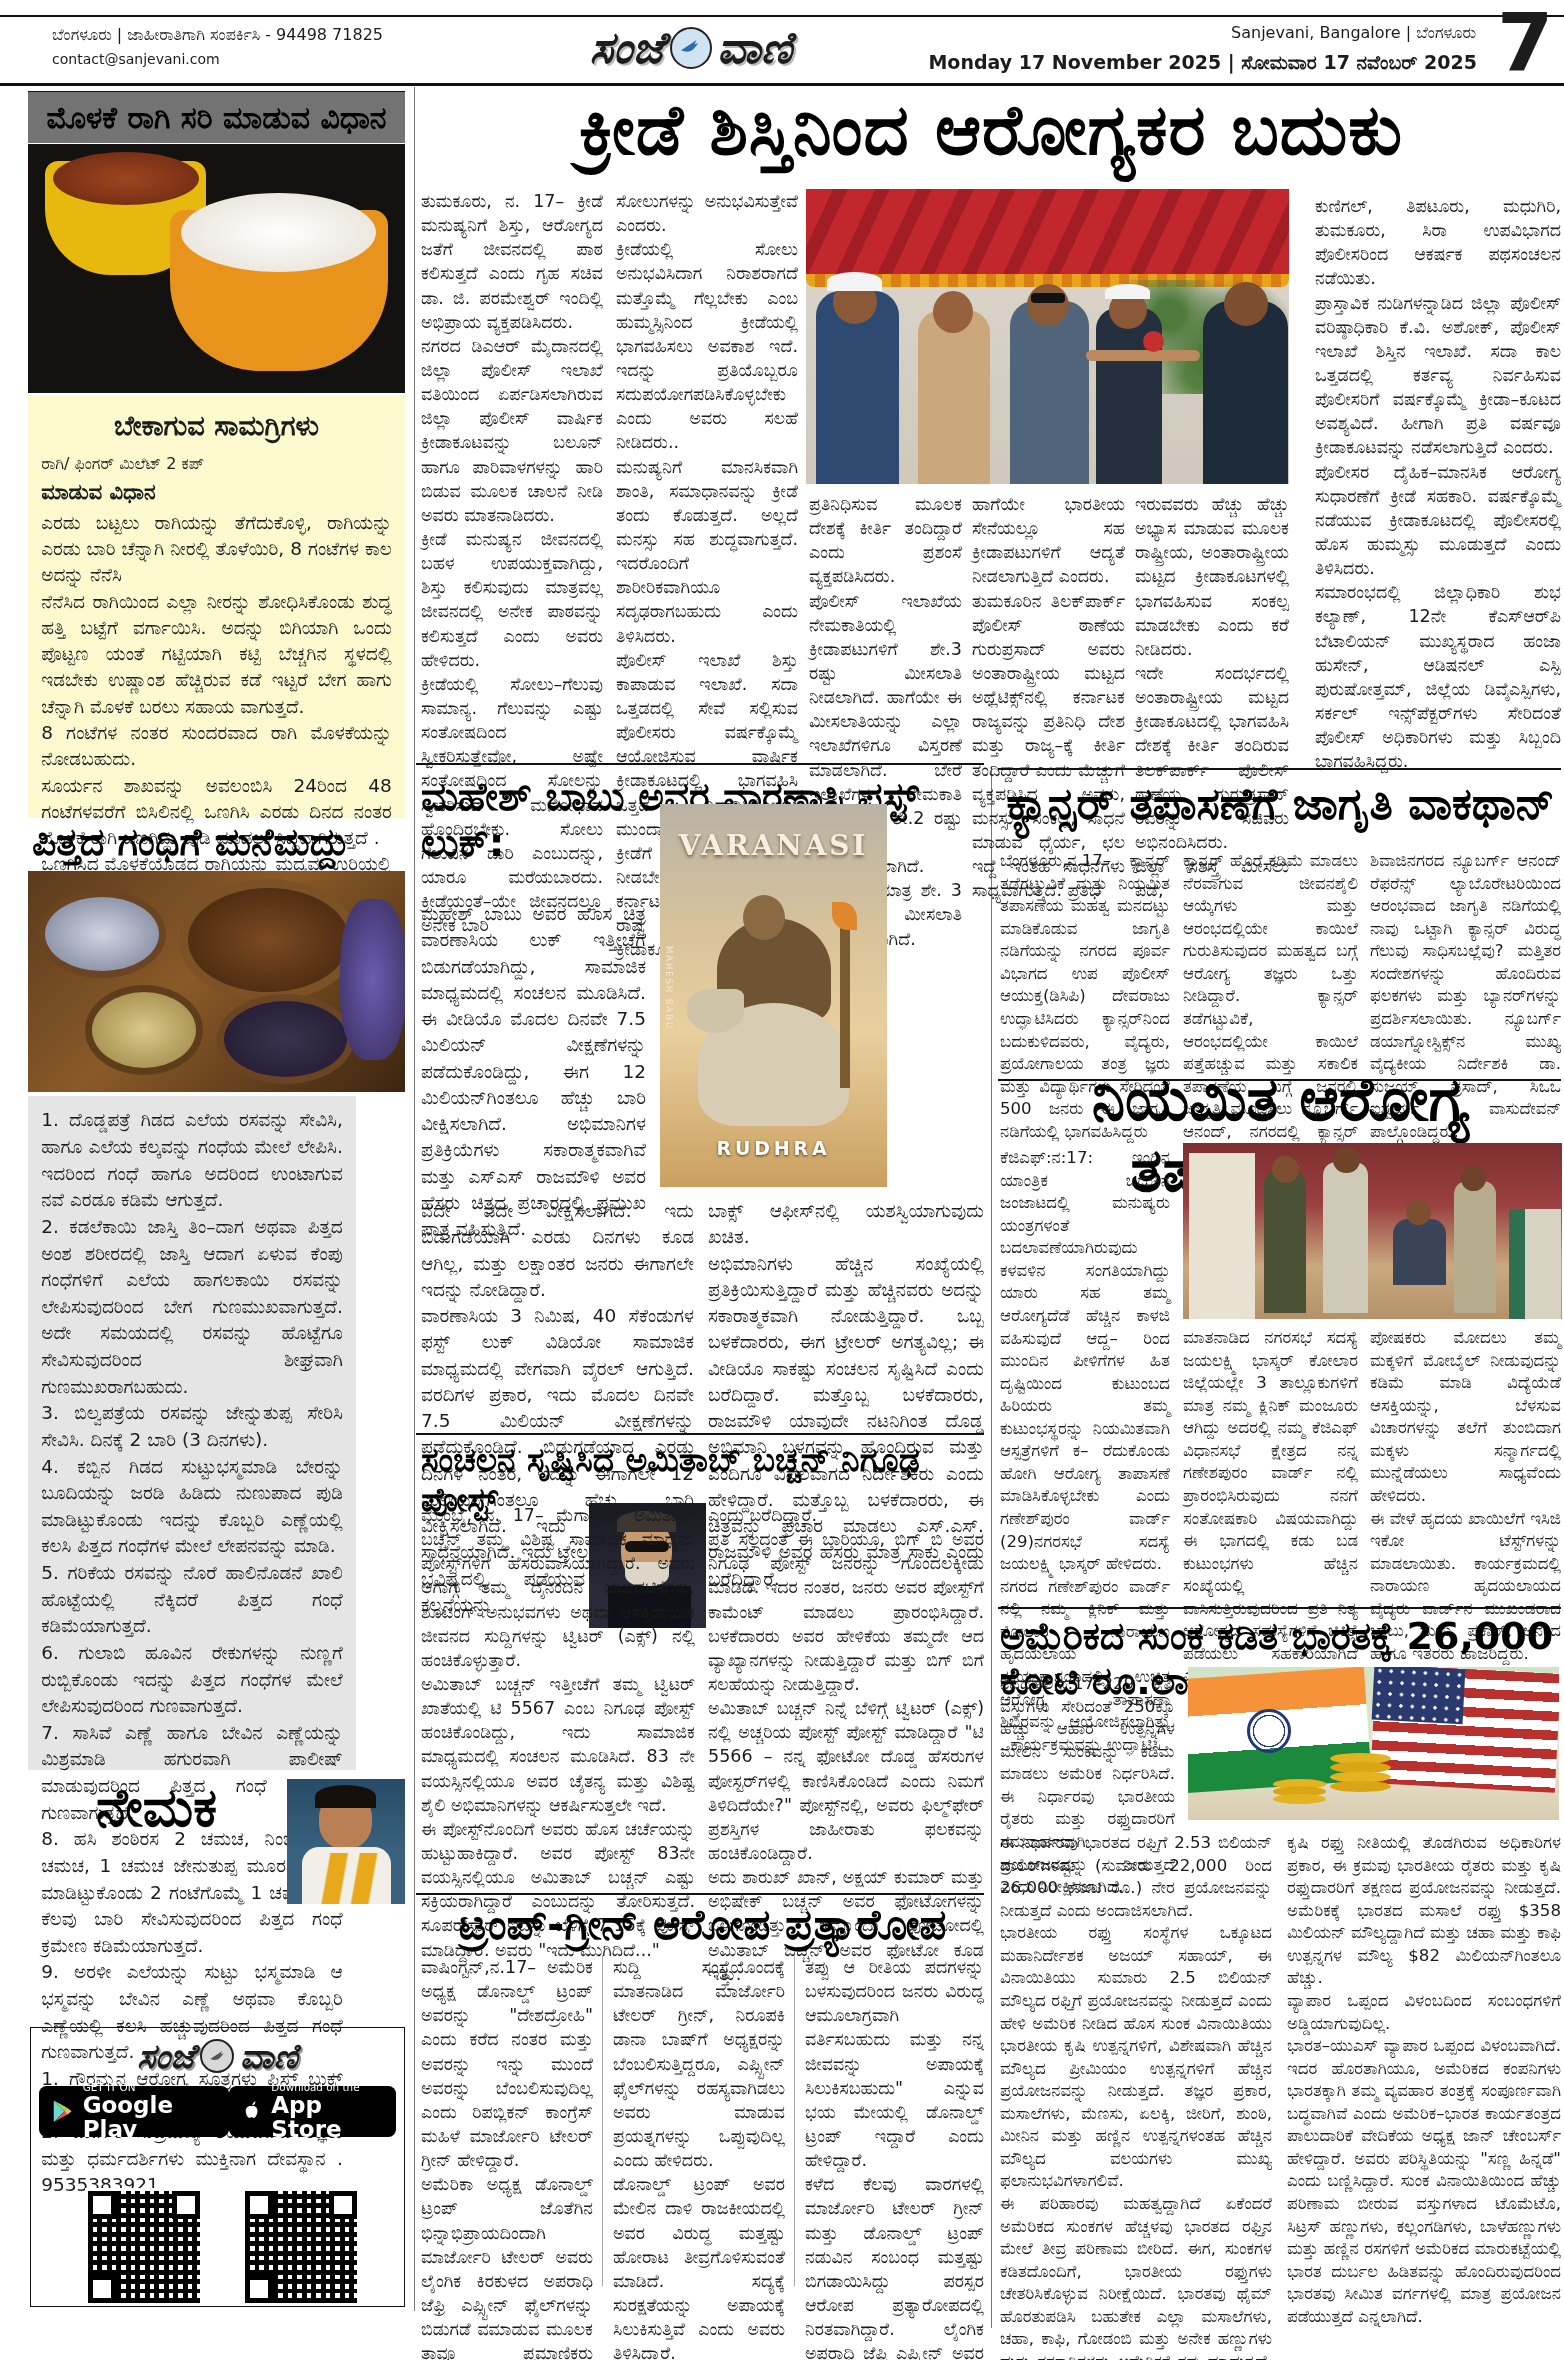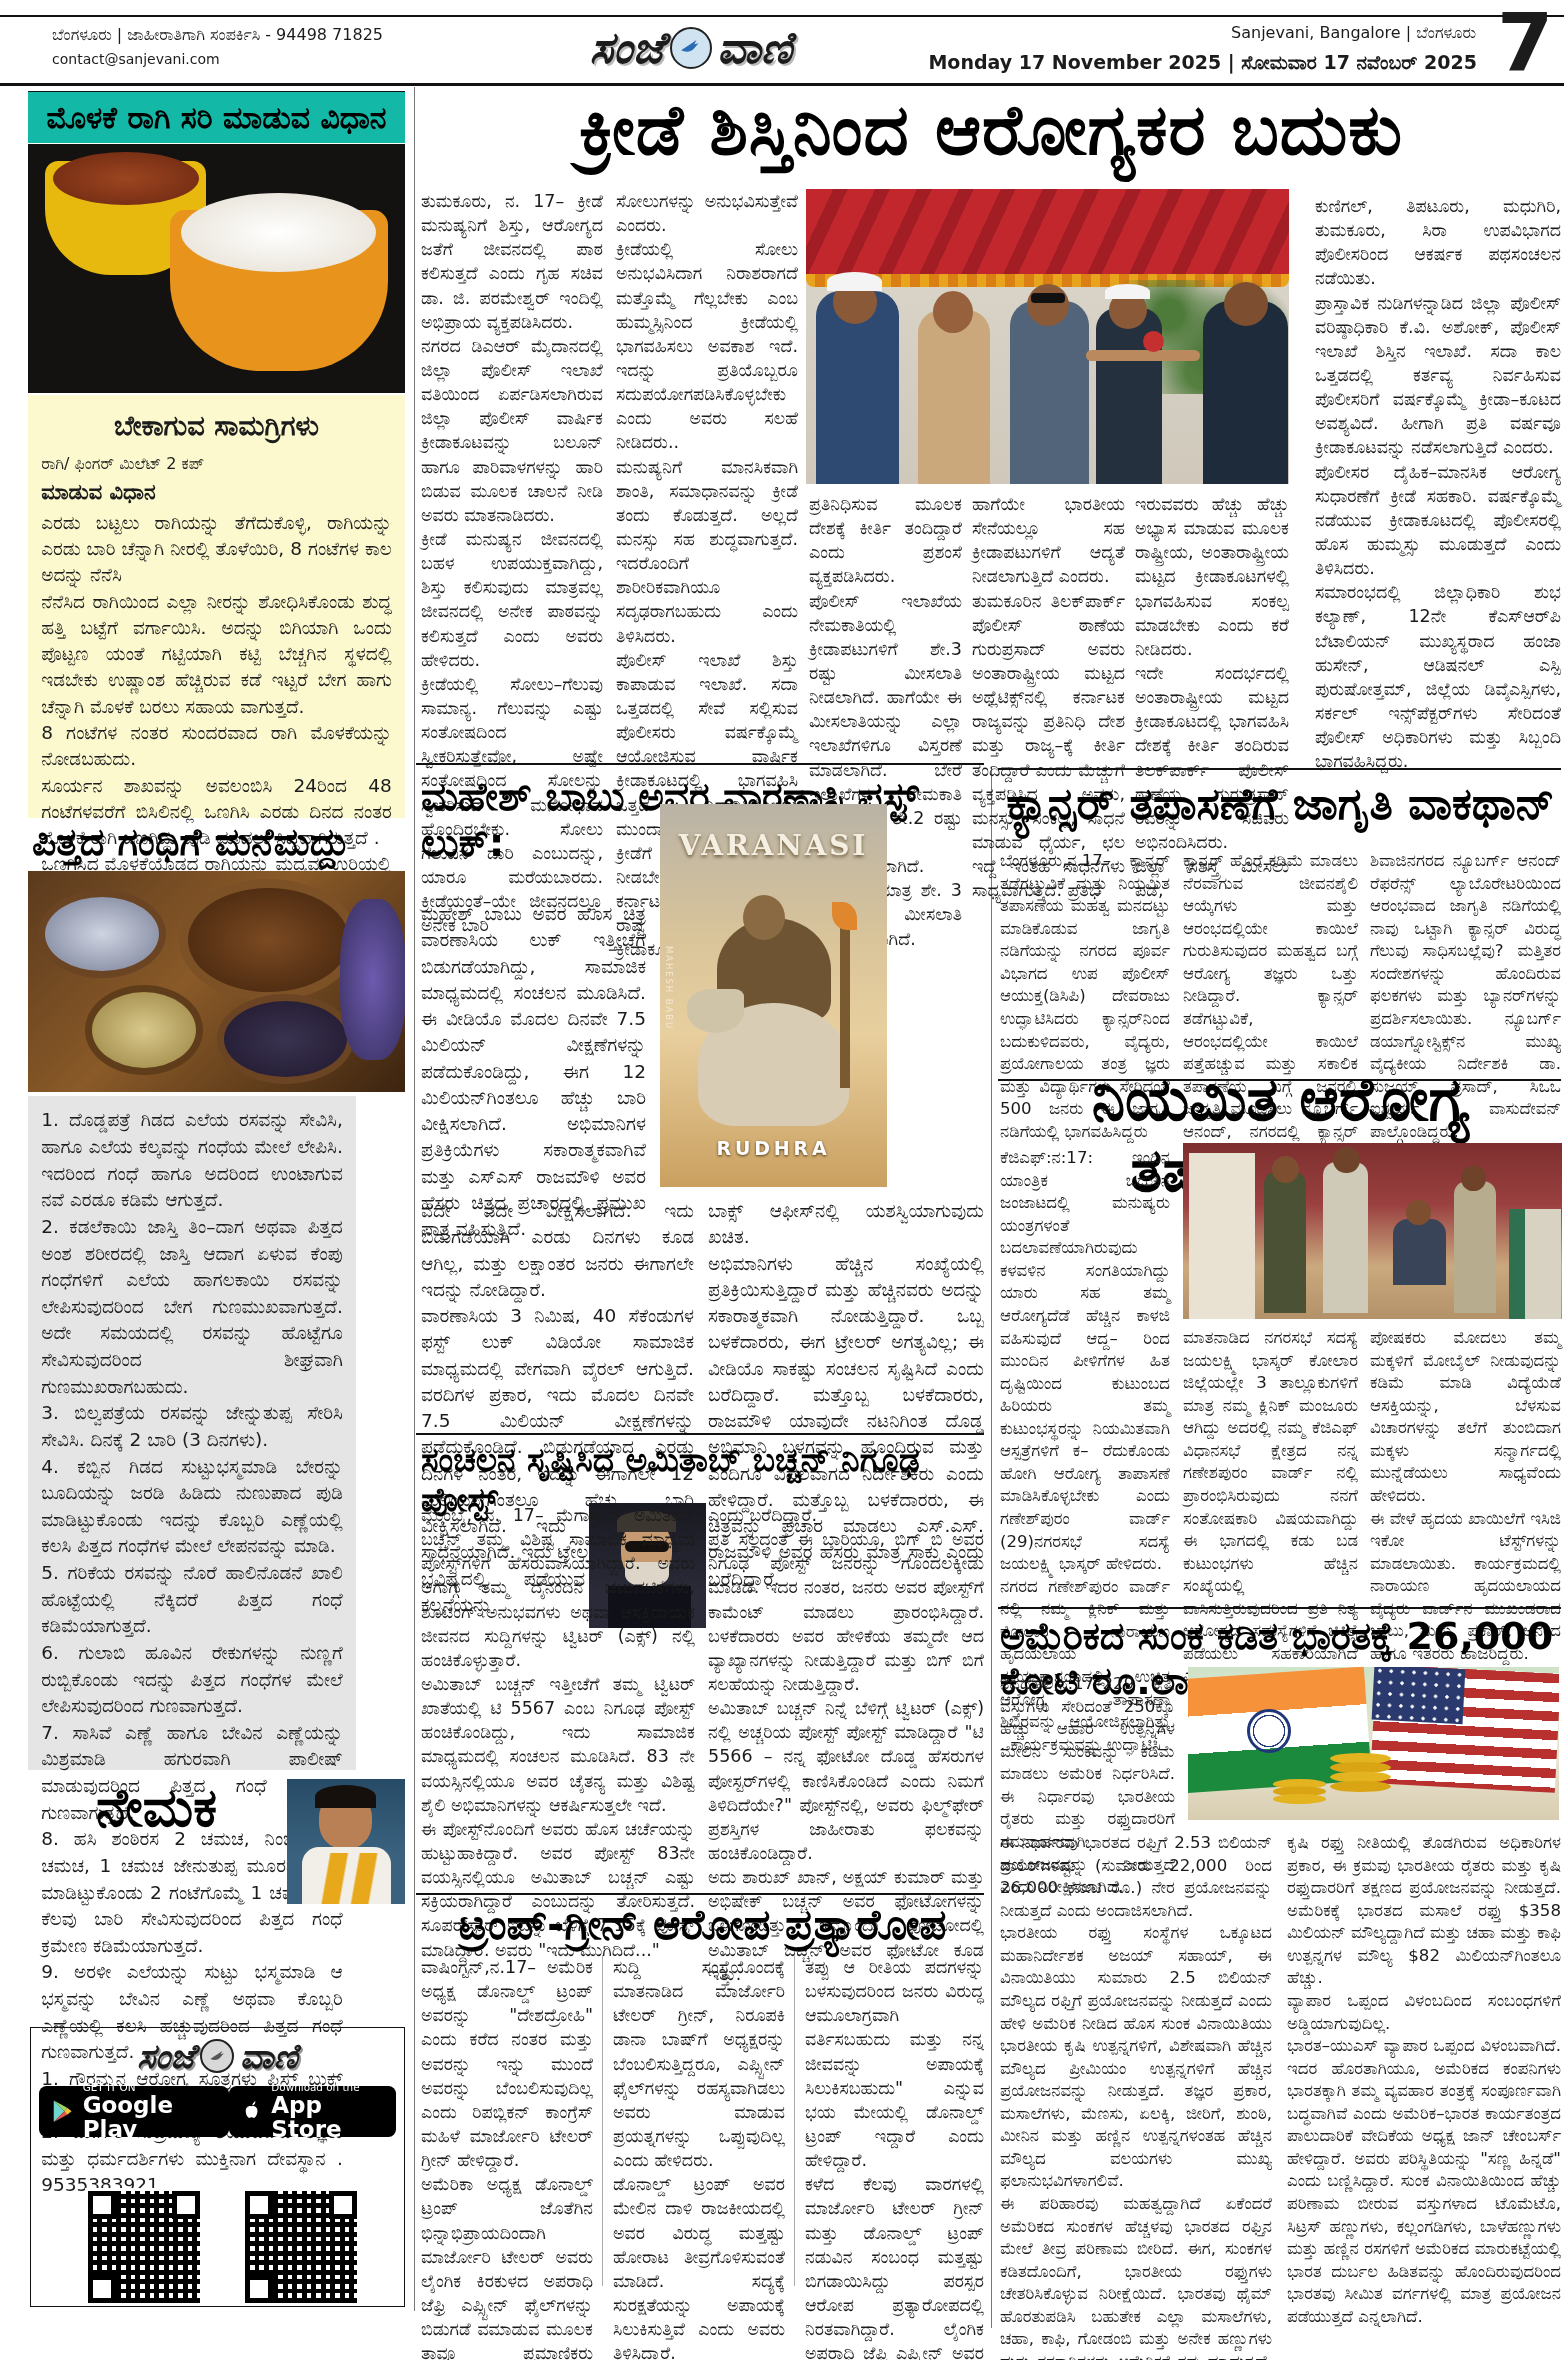--- a/index.html
+++ b/index.html
@@ -45,21 +45,21 @@
   </div>
 
   <div class="abs" style="left:1003px;top:23px;width:473px;text-align:right;font-size:16px;">Sanjevani, Bangalore | ಬೆಂಗಳೂರು</div>
   <div class="abs" style="left:909px;top:51px;width:568px;text-align:right;font-size:19px;font-weight:bold;">Monday 17 November 2025  | ಸೋಮವಾರ 17 ನವೆಂಬರ್ 2025</div>
   <div class="abs" style="left:1497px;top:1.9px;font-size:81px;font-weight:bold;line-height:1;">7</div>
   <div class="hr" style="left:0;top:83px;width:1564px;height:2.8px;"></div>
 
   <div class="vr" style="left:414px;top:87px;height:2224px;"></div>
   <div class="vr" style="left:991px;top:767px;height:1561px;"></div>
 
-  <div class="abs" style="left:28px;top:91px;width:377px;height:51px;background:#14b8a6;border-top:1.9px solid #111;display:flex;align-items:center;justify-content:center;">
+  <div class="abs" style="left:28px;top:91px;width:377px;height:51px;background:#737373;border-top:1.9px solid #111;display:flex;align-items:center;justify-content:center;">
     <span class="hl" style="position:static;font-size:30px;">ಮೊಳಕೆ ರಾಗಿ ಸರಿ ಮಾಡುವ ವಿಧಾನ</span>
   </div>
 
   <div class="photo" style="left:28px;top:144px;width:377px;height:249px;background:#141210;">
     <div class="fig" style="left:17px;top:17px;width:161px;height:114px;background:#e7b80d;border-radius:13.2px 13.2px 66px 66px;"></div>
     <div class="fig" style="left:24.6px;top:7.6px;width:146px;height:53px;background:radial-gradient(ellipse at center,#9c4520 0%,#7a3015 70%);border-radius:50%;"></div>
     <div class="fig" style="left:142px;top:66px;width:218px;height:161px;background:#e8931c;border-radius:15px 15px 90px 90px;"></div>
     <div class="fig" style="left:153px;top:49px;width:195px;height:79px;background:radial-gradient(ellipse at center,#ffffff 0%,#e9e4da 80%);border-radius:50%;"></div>
   </div>
 

